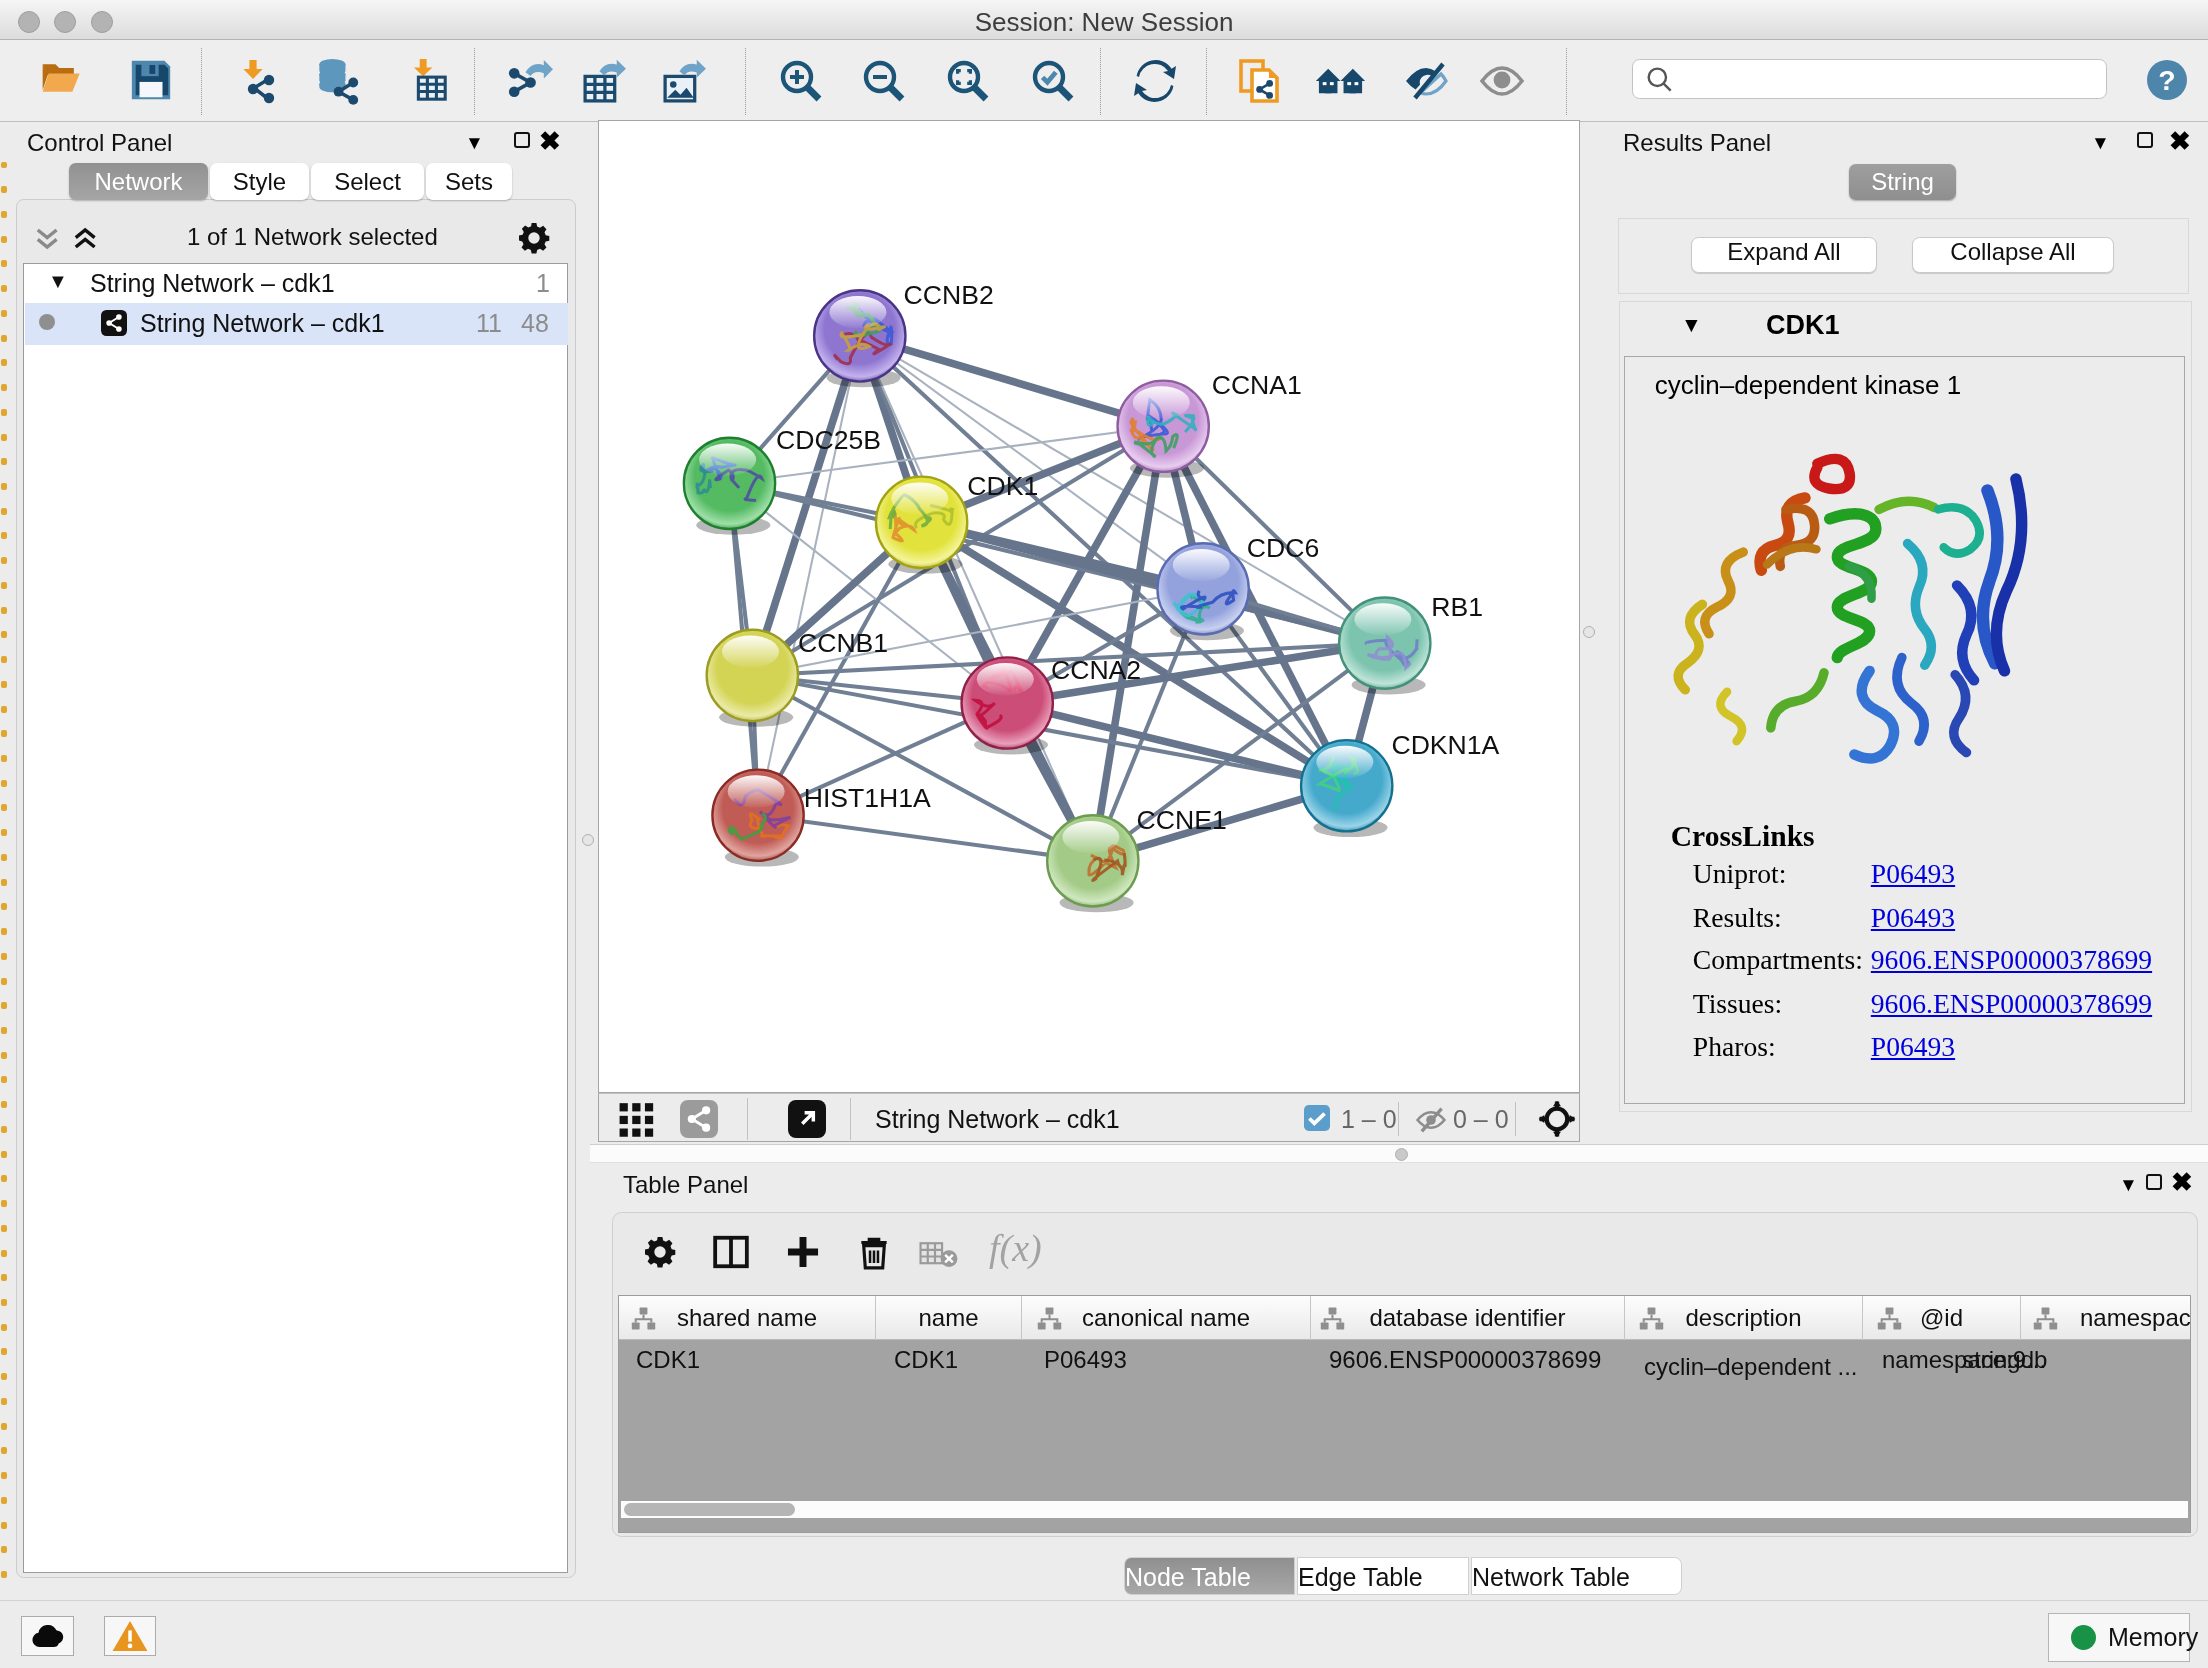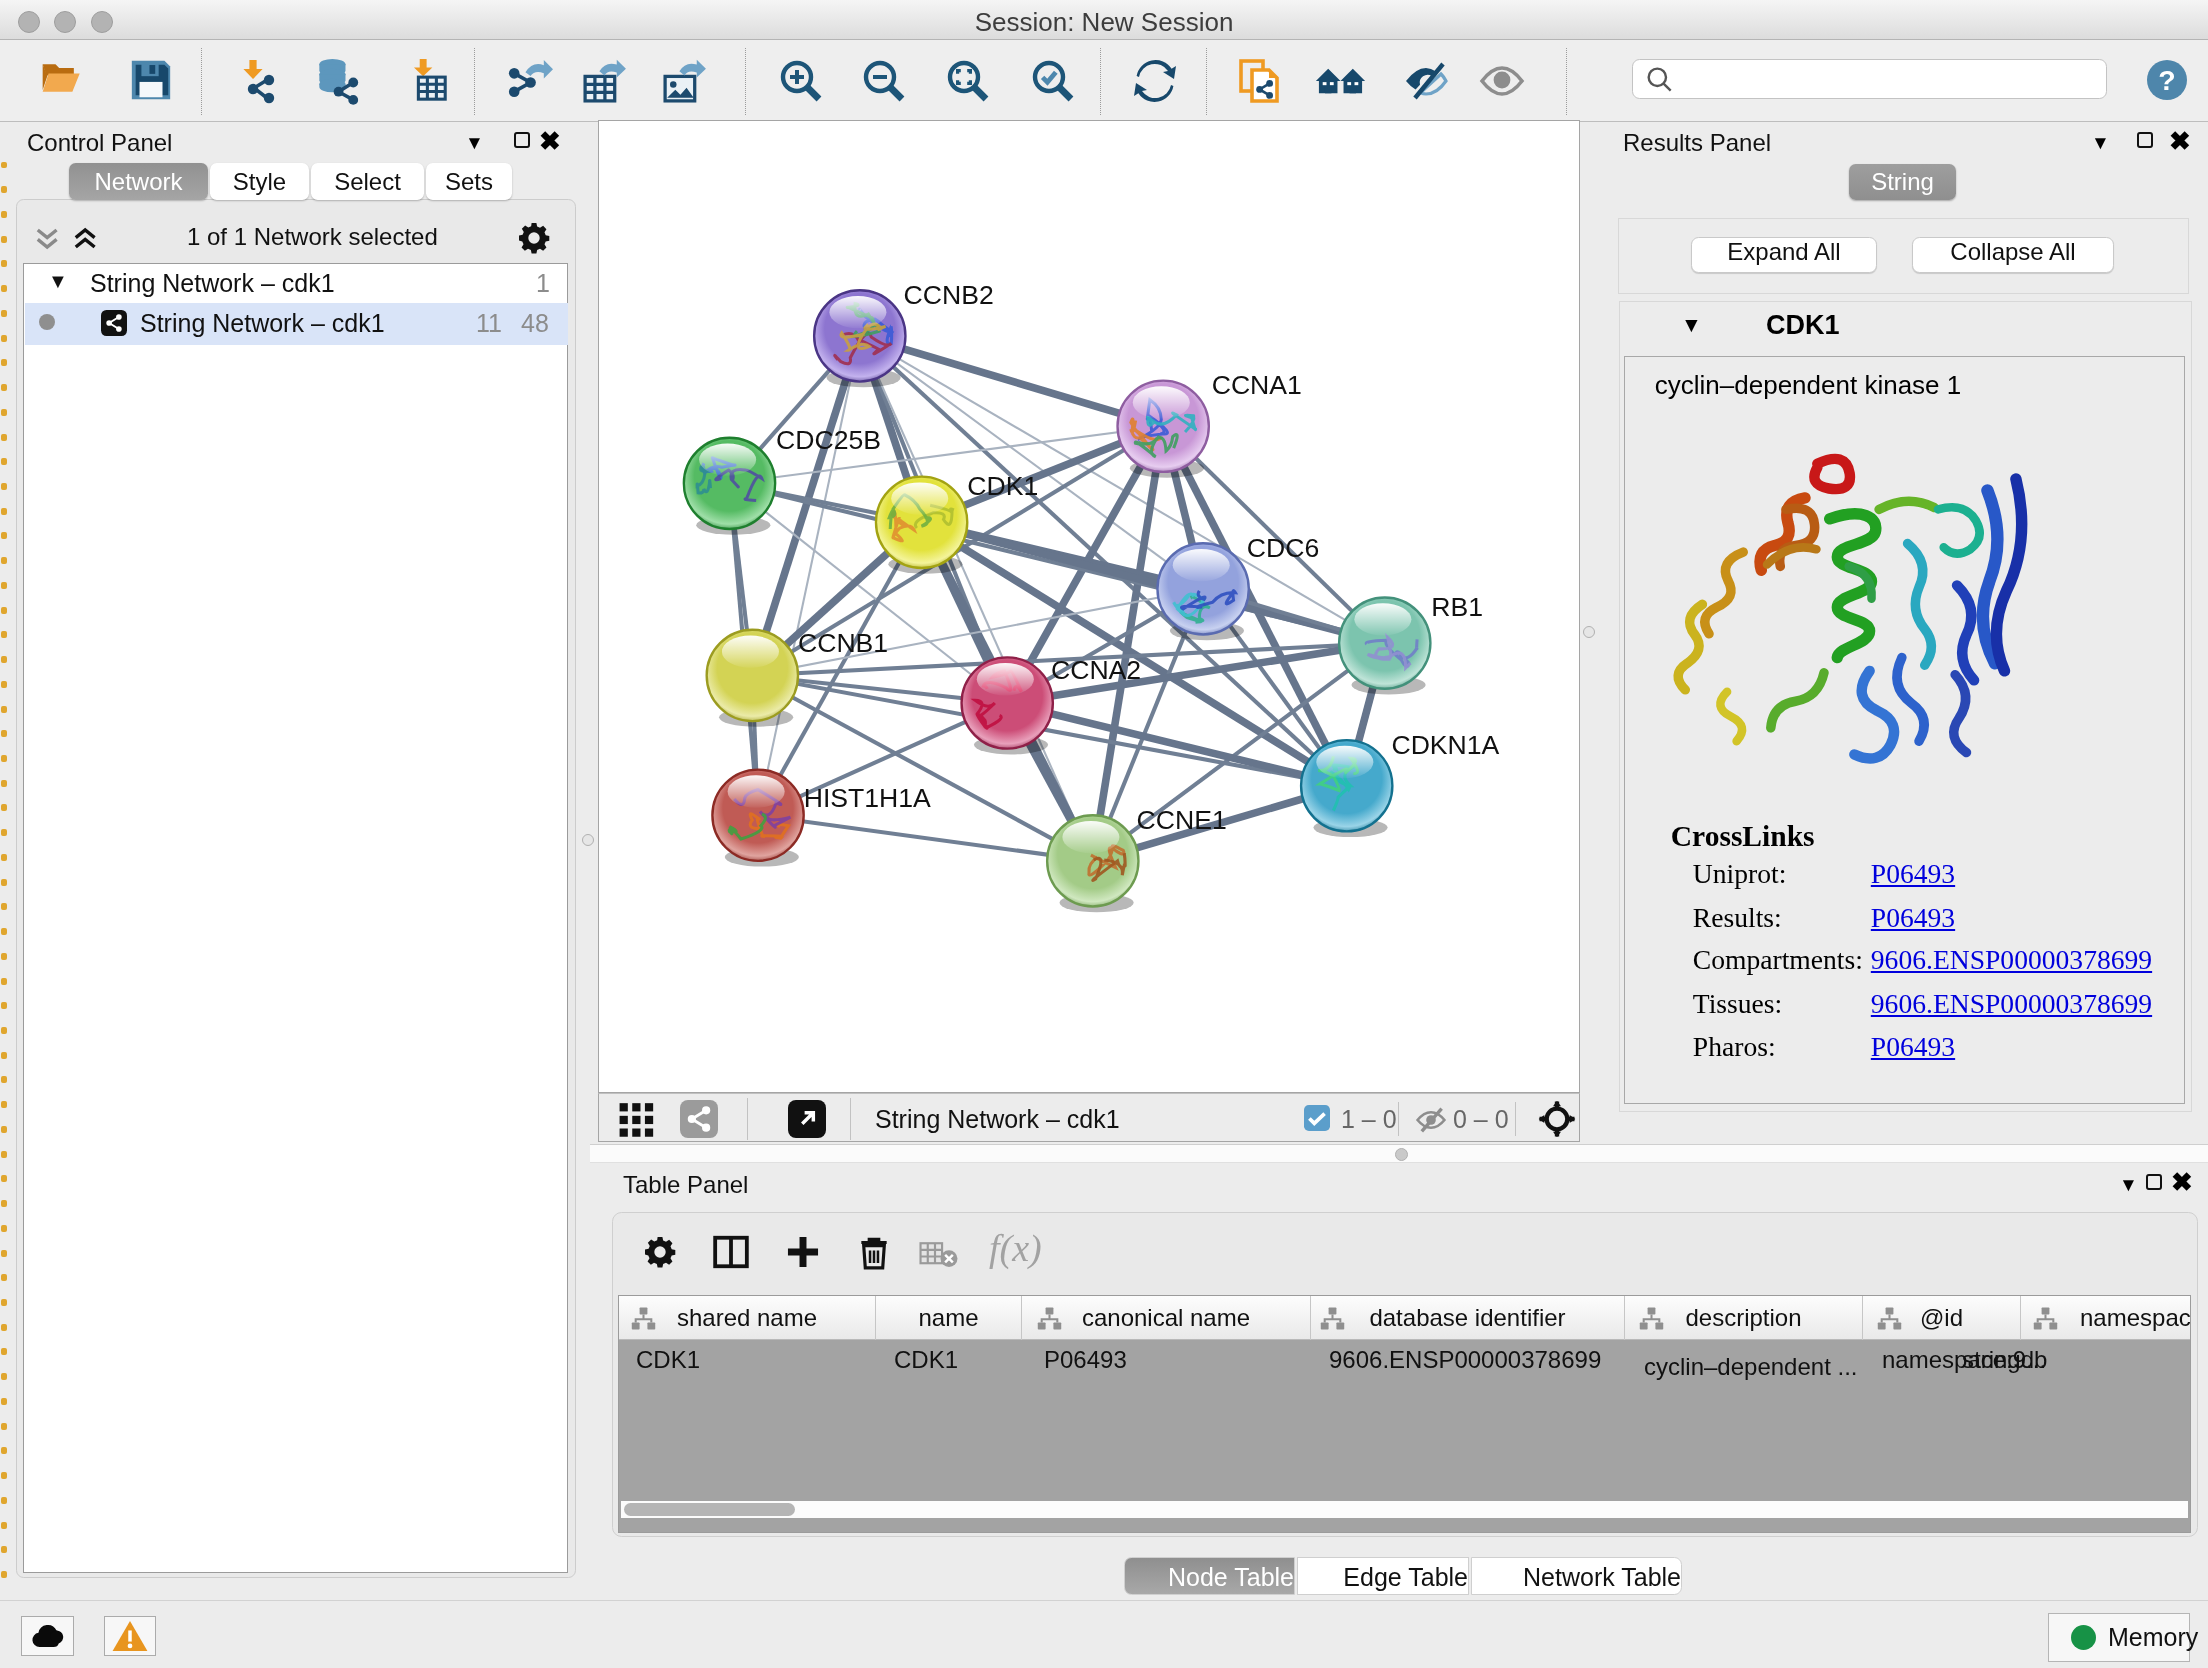--- a/index.html
+++ b/index.html
@@ -62,21 +62,21 @@
 #tbl { position:absolute; left:618px; top:1295px; width:1573px; height:238px;
   background:#a3a3a3; border:1px solid #9b9b9b; }
 #tbl-head { position:absolute; left:0; top:0; width:1571px; height:44px;
   background:linear-gradient(#fdfdfd,#e9e9e9); border-bottom:1px solid #b9b9b9; }
 .th { position:absolute; top:0; height:44px; border-right:1px solid #c6c6c6; font-size:24px;
   line-height:44px; text-align:center; color:#111; }
 .td { position:absolute; top:45px; height:38px; font-size:24px; line-height:38px; color:#111; }
 #tbl-scroll { position:absolute; left:1.9px; top:205px; width:1567px; height:17px; background:#fcfcfc; }
 #tbl-thumb { position:absolute; left:2.9px; top:1.9px; width:171px; height:13.3px; background:#b5b5b5; border-radius:6.7px; }
 .bt-tab { position:absolute; top:1557px; height:38px; background:#ffffff; border:1px solid #cfcfcf;
-  font-size:25px; text-align:right; line-height:38px; color:#111; border-radius:7.6px; }
+  font-size:25px; text-align:left; line-height:38px; color:#111; border-radius:7.6px; }
 .bt-sel { background:linear-gradient(#8f8f8f,#a8a8a8); color:#fff; }
 
 #statusbar { position:absolute; left:0; top:1600px; width:2208px; height:68px;
   background:#ececec; border-top:1px solid #d2d2d2; }
 .sbtn { position:absolute; top:15px; height:40px; background:#f7f7f7; border:1px solid #ababab; }
 #membtn { position:absolute; left:2048px; top:1613px; width:142px; height:49px;
   background:#f7f7f7; border:1.9px solid #b5b5b5; font-size:25px; color:#111; }
 </style>
 </head>
 <body>

